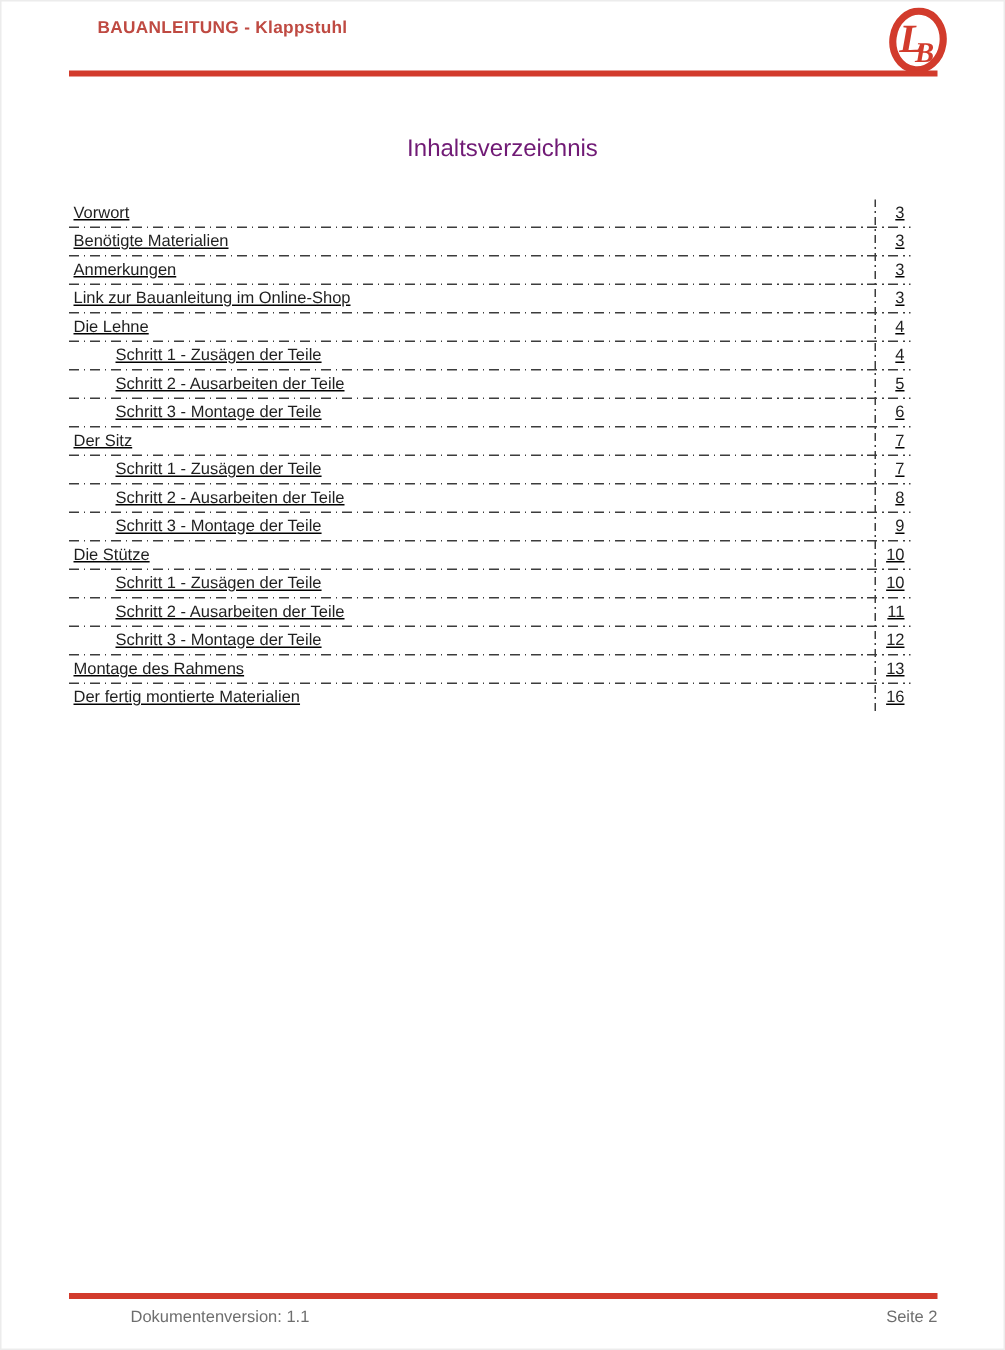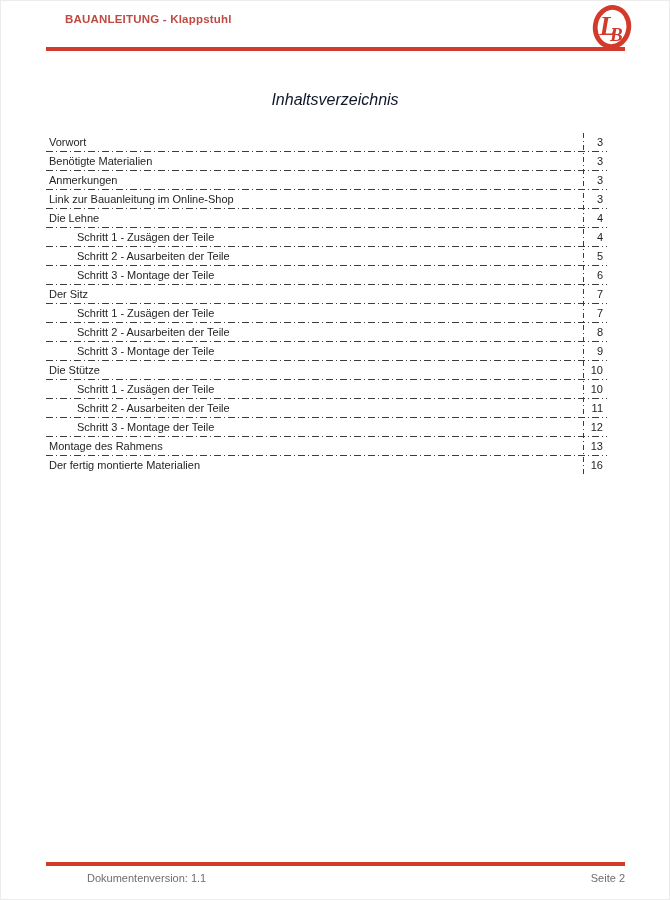--- a/index.html
+++ b/index.html
@@ -45,30 +45,30 @@
 
   
   .toc-title {
     position: absolute;
     left: 0;
     top: 91px;
     width: 670px;
     text-align: center;
     font-size: 16px;
     font-weight: 400;
-    color: #0f172a;
-    font-style: italic;
+    color: #701a75;
   }
 
   
   .toc-table {
     position: absolute;
     left: 46px;
     top: 133px;
     width: 561px;
+    text-decoration: underline;
   }
   .toc-vline {
     position: absolute;
     left: 537px;
     top: 0;
     bottom: 0;
     width: 1px;
     background: repeating-linear-gradient(180deg,
       #3c3c3c 0 5px, transparent 5px 8px,
       #3c3c3c 8px 9px, transparent 9px 12px);

